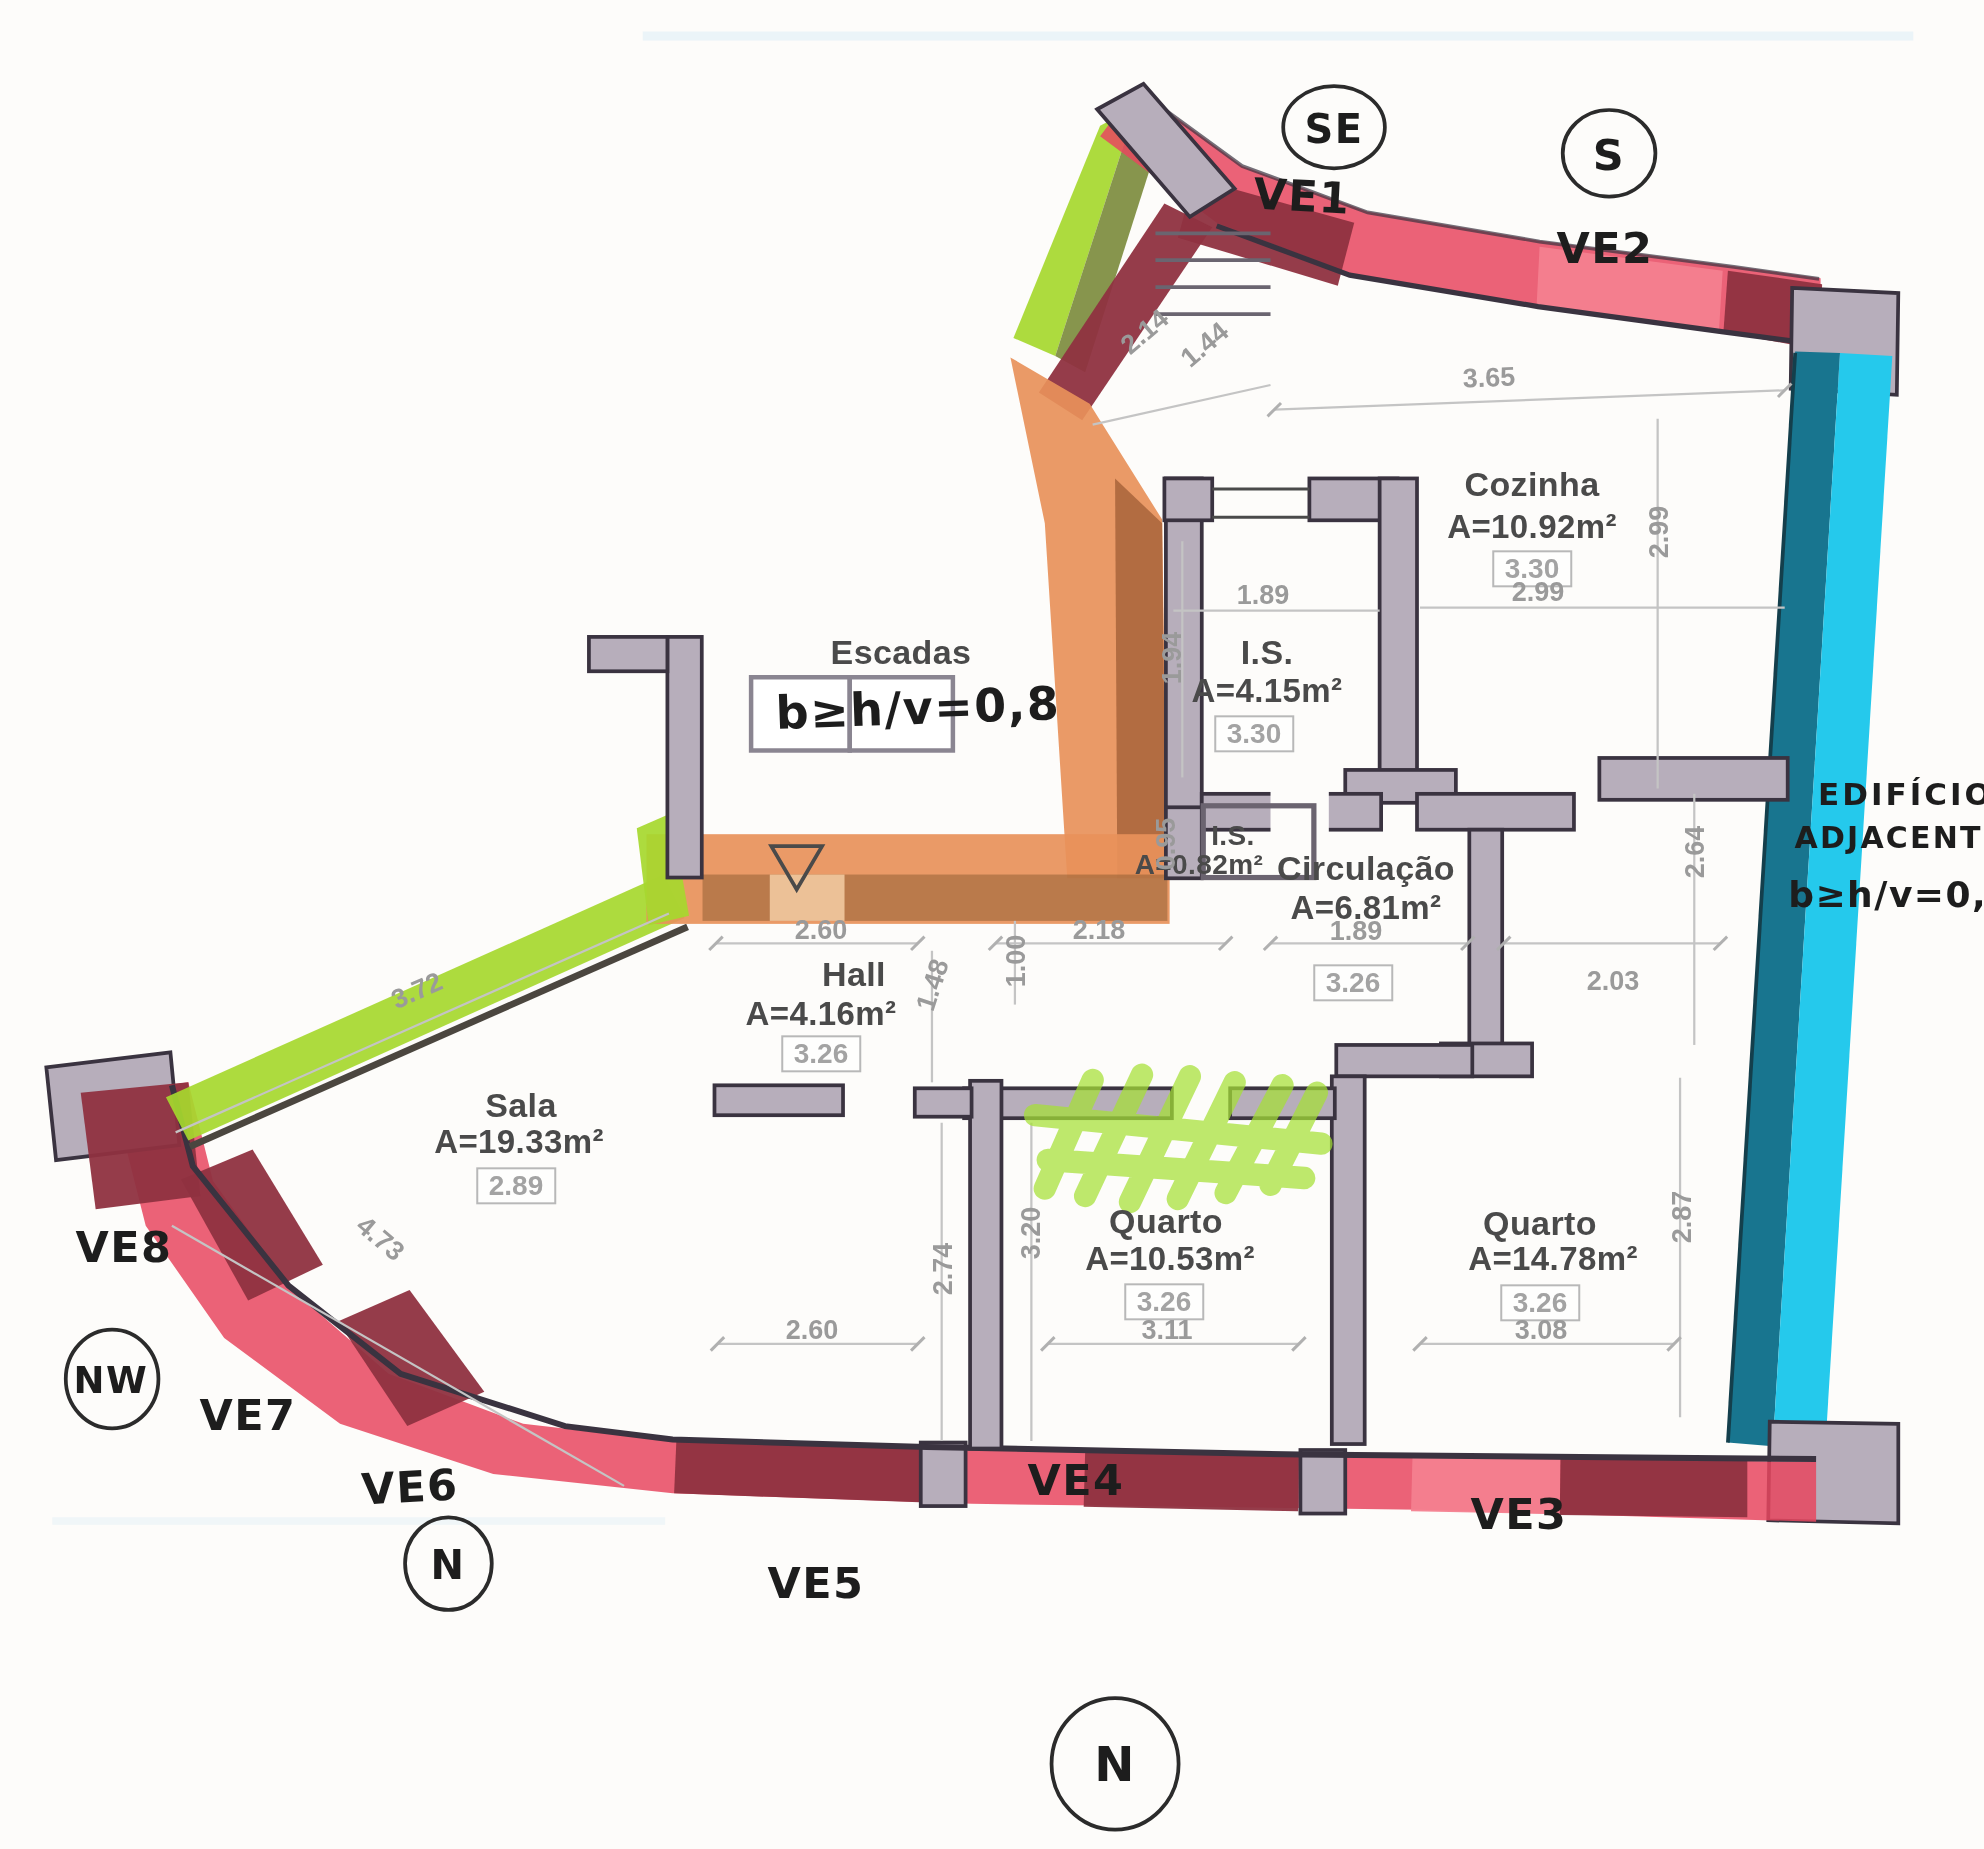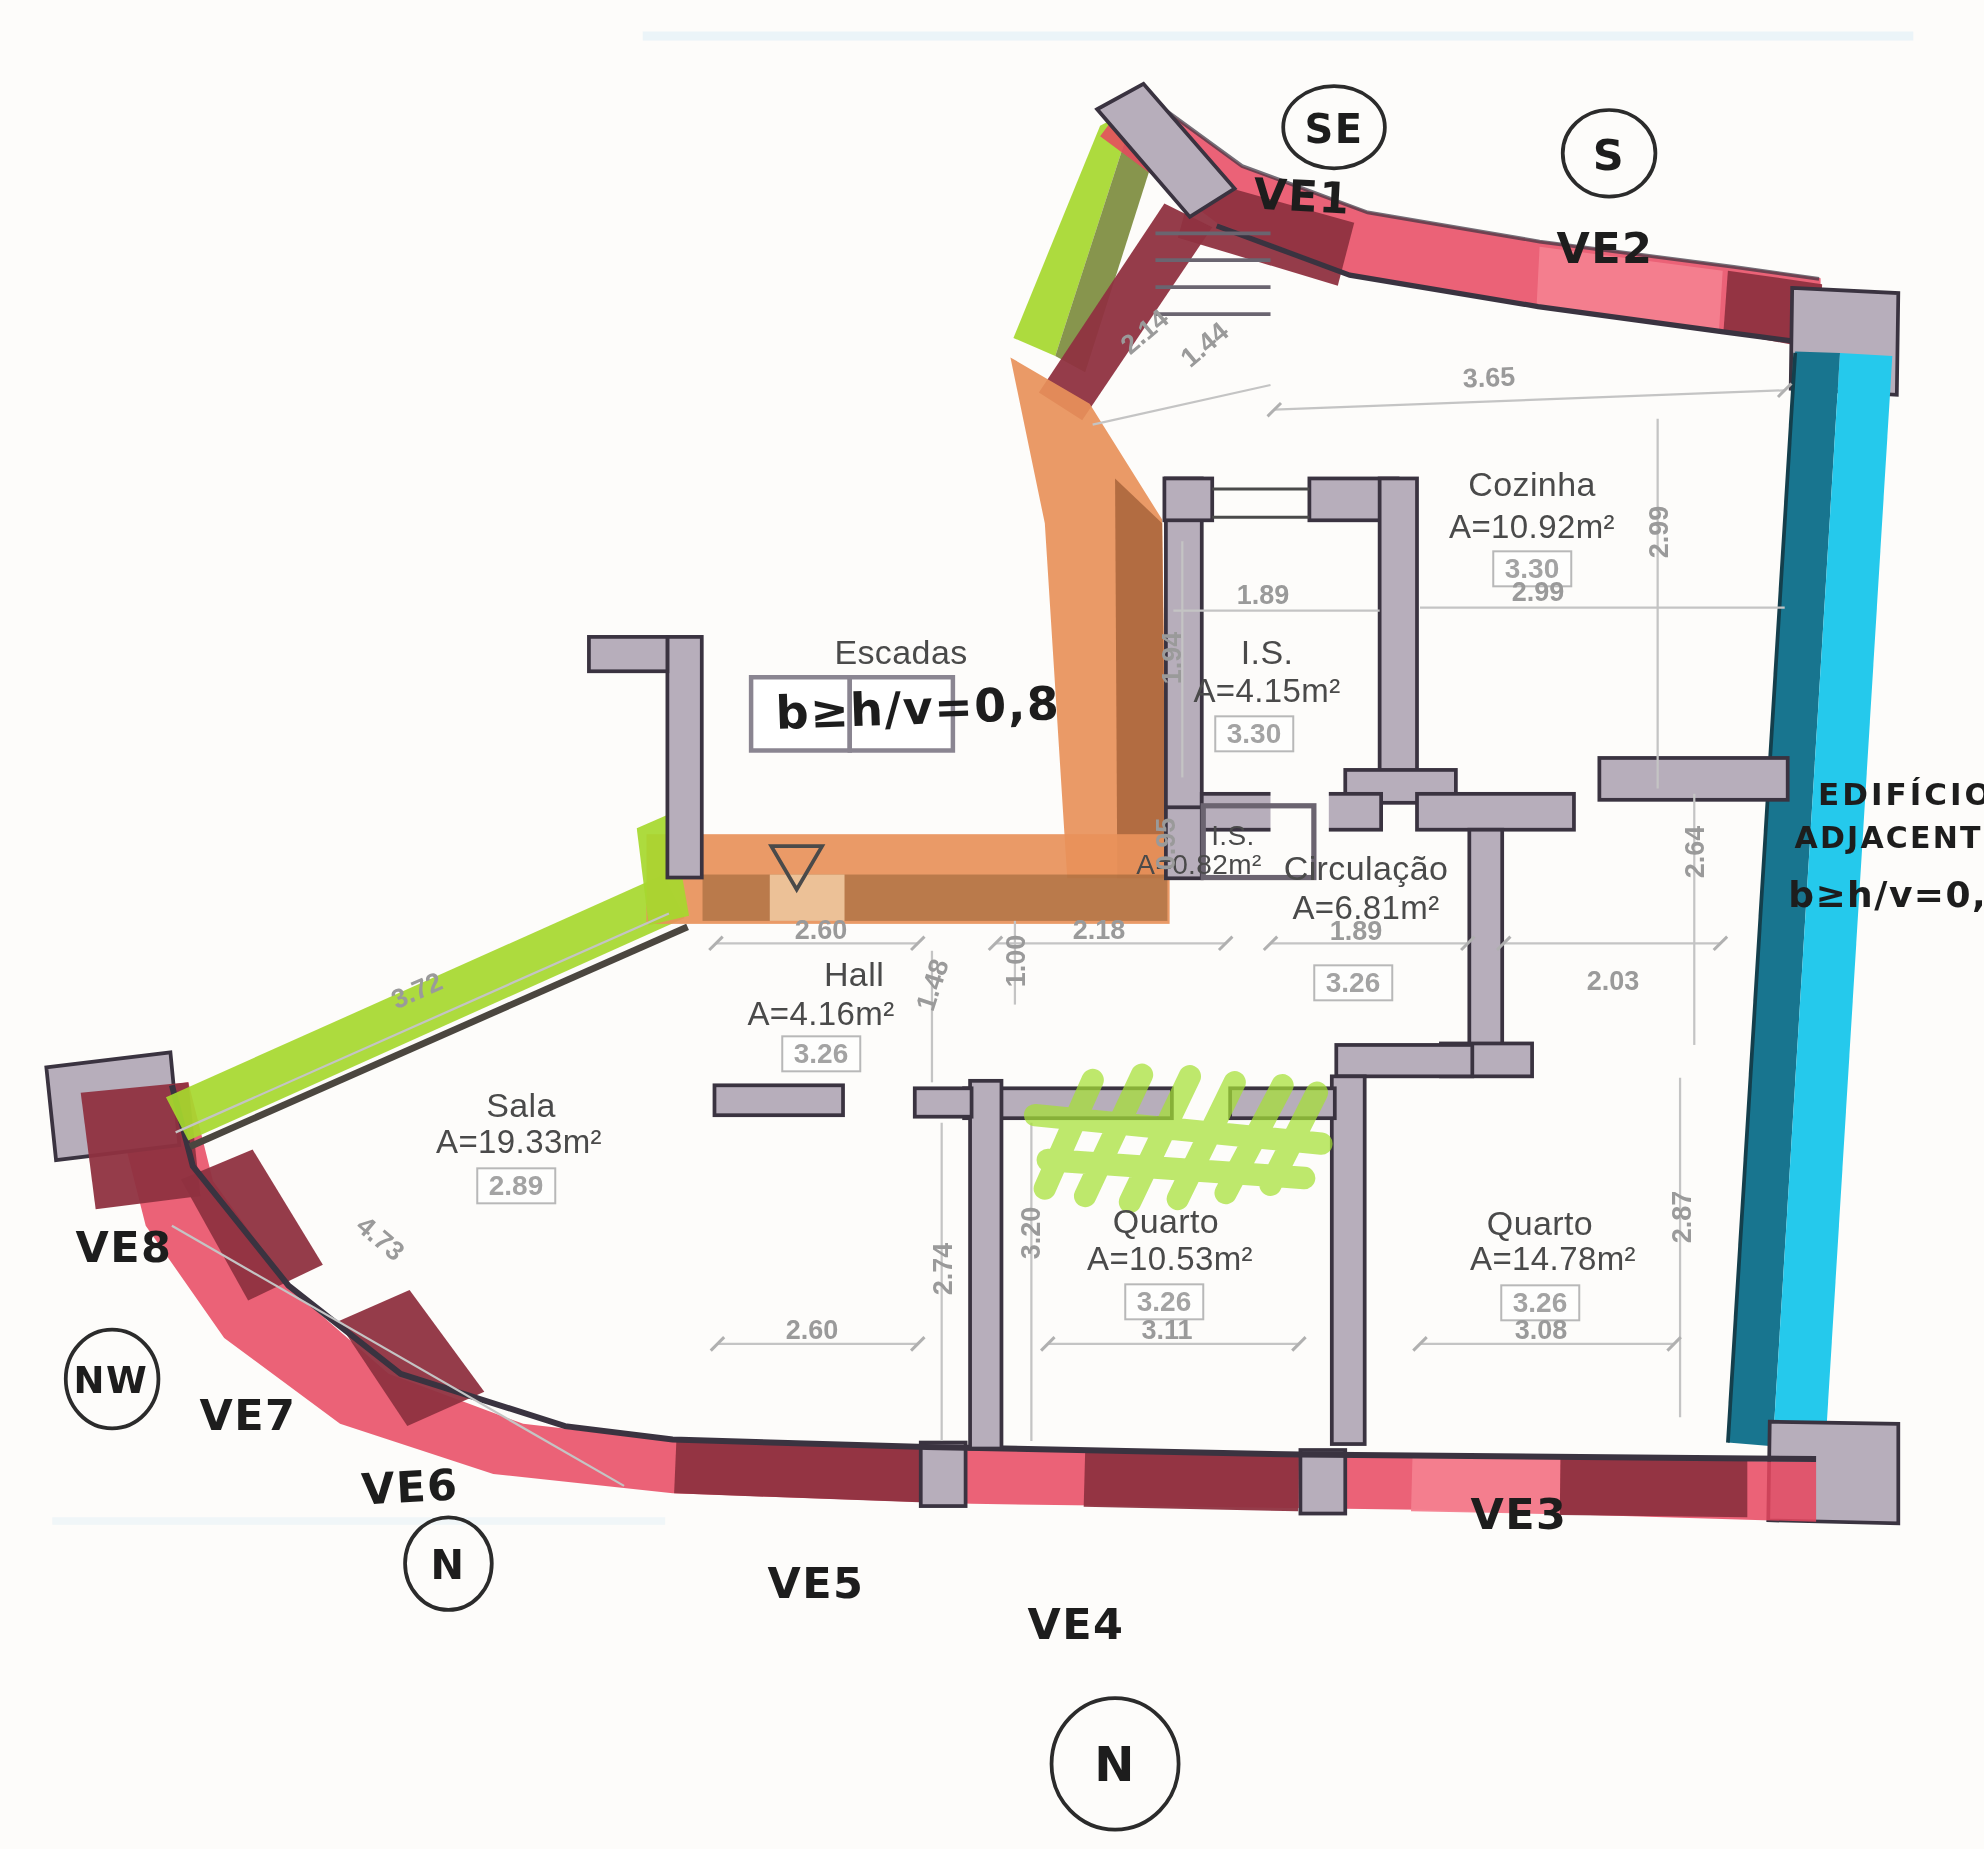--- a/index.html
+++ b/index.html
@@ -1,21 +1,21 @@
 <!DOCTYPE html>
 <html style="--c-facade_red: #e8465f; --c-facade_pink: #f4808f; --c-window_maroon: #8f3140; --c-wall_gray: #b7aebb; --c-wall_outline: #3a3340; --c-highlight_green: #a6d82e; --c-highlight_olive: #7d8c3e; --c-highlight_orange: #e8915a; --c-highlight_brown: #9c5a33; --c-adjacent_teal: #18758f; --c-adjacent_cyan: #25c9ec; --c-scribble_green: #a5e034; --c-ink: #1d1d1d; --c-print_dark: #4a4a4a; --c-print_light: #9a9a9a;font-size:12px"><head>
 <meta charset="utf-8">
 <style>
   :root{ --r:0deg; }
   html,body{margin:0;padding:0;background:#e9e9e9;}
   #canvas{position:relative;width:1985px;height:1850px;background:#fdfcfa;overflow:hidden;
           font-family:"Liberation Sans",sans-serif;}
   #canvas svg{position:absolute;left:0;top:0;}
   .lbl{position:absolute;transform:translate(-50%,-50%) rotate(var(--r));color:var(--c-print_dark);
-       font-size:34px;font-weight:400;letter-spacing:0.4px;white-space:nowrap;}
+       font-size:34px;font-weight:700;letter-spacing:0.4px;white-space:nowrap;}
   .area{font-size:33px;}
   .small{font-size:28px;}
   .dim{position:absolute;transform:translate(-50%,-50%) rotate(var(--r));color:var(--c-print_light);
        font-size:27px;font-weight:600;white-space:nowrap;}
   .boxnum{position:absolute;transform:translate(-50%,-50%) rotate(var(--r));border:2.2px solid #b8b8b8;
        color:#a3a3a3;font-size:28px;font-weight:700;padding:0.7px 10.5px;background:rgba(255,255,255,.65);
        white-space:nowrap;}
   .hand{position:absolute;transform:translate(-50%,-50%) rotate(var(--r));color:var(--c-ink);
        font-family:"DejaVu Sans",sans-serif;font-weight:600;font-size:43px;letter-spacing:1.5px;white-space:nowrap;}
   
@@ -256,20 +256,20 @@
 
 <span class="hand" style="left:1334px;top:129px;font-size:40px">SE</span>
 <span class="hand" style="left:1609px;top:155px;font-size:43px">S</span>
 <span class="hand" style="left:111px;top:1380px;font-size:37px">NW</span>
 <span class="hand" style="left:448px;top:1565px;font-size:40px">N</span>
 <span class="hand" style="left:1115px;top:1764px;font-size:48px">N</span>
 
 <span class="hand" style="left:1302px;top:196px;--r:3deg">VE1</span>
 <span class="hand" style="left:1605px;top:248px">VE2</span>
 <span class="hand" style="left:1519px;top:1514px">VE3</span>
-<span class="hand" style="left:1076px;top:1624px">VE4</span>
+<span class="hand" style="left:1076px;top:1480px">VE4</span>
 <span class="hand" style="left:816px;top:1583px">VE5</span>
 <span class="hand" style="left:410px;top:1487px;--r:-3deg">VE6</span>
 <span class="hand" style="left:248px;top:1415px">VE7</span>
 <span class="hand" style="left:124px;top:1247px">VE8</span>
 
 </div>
 
 
 </body></html>

